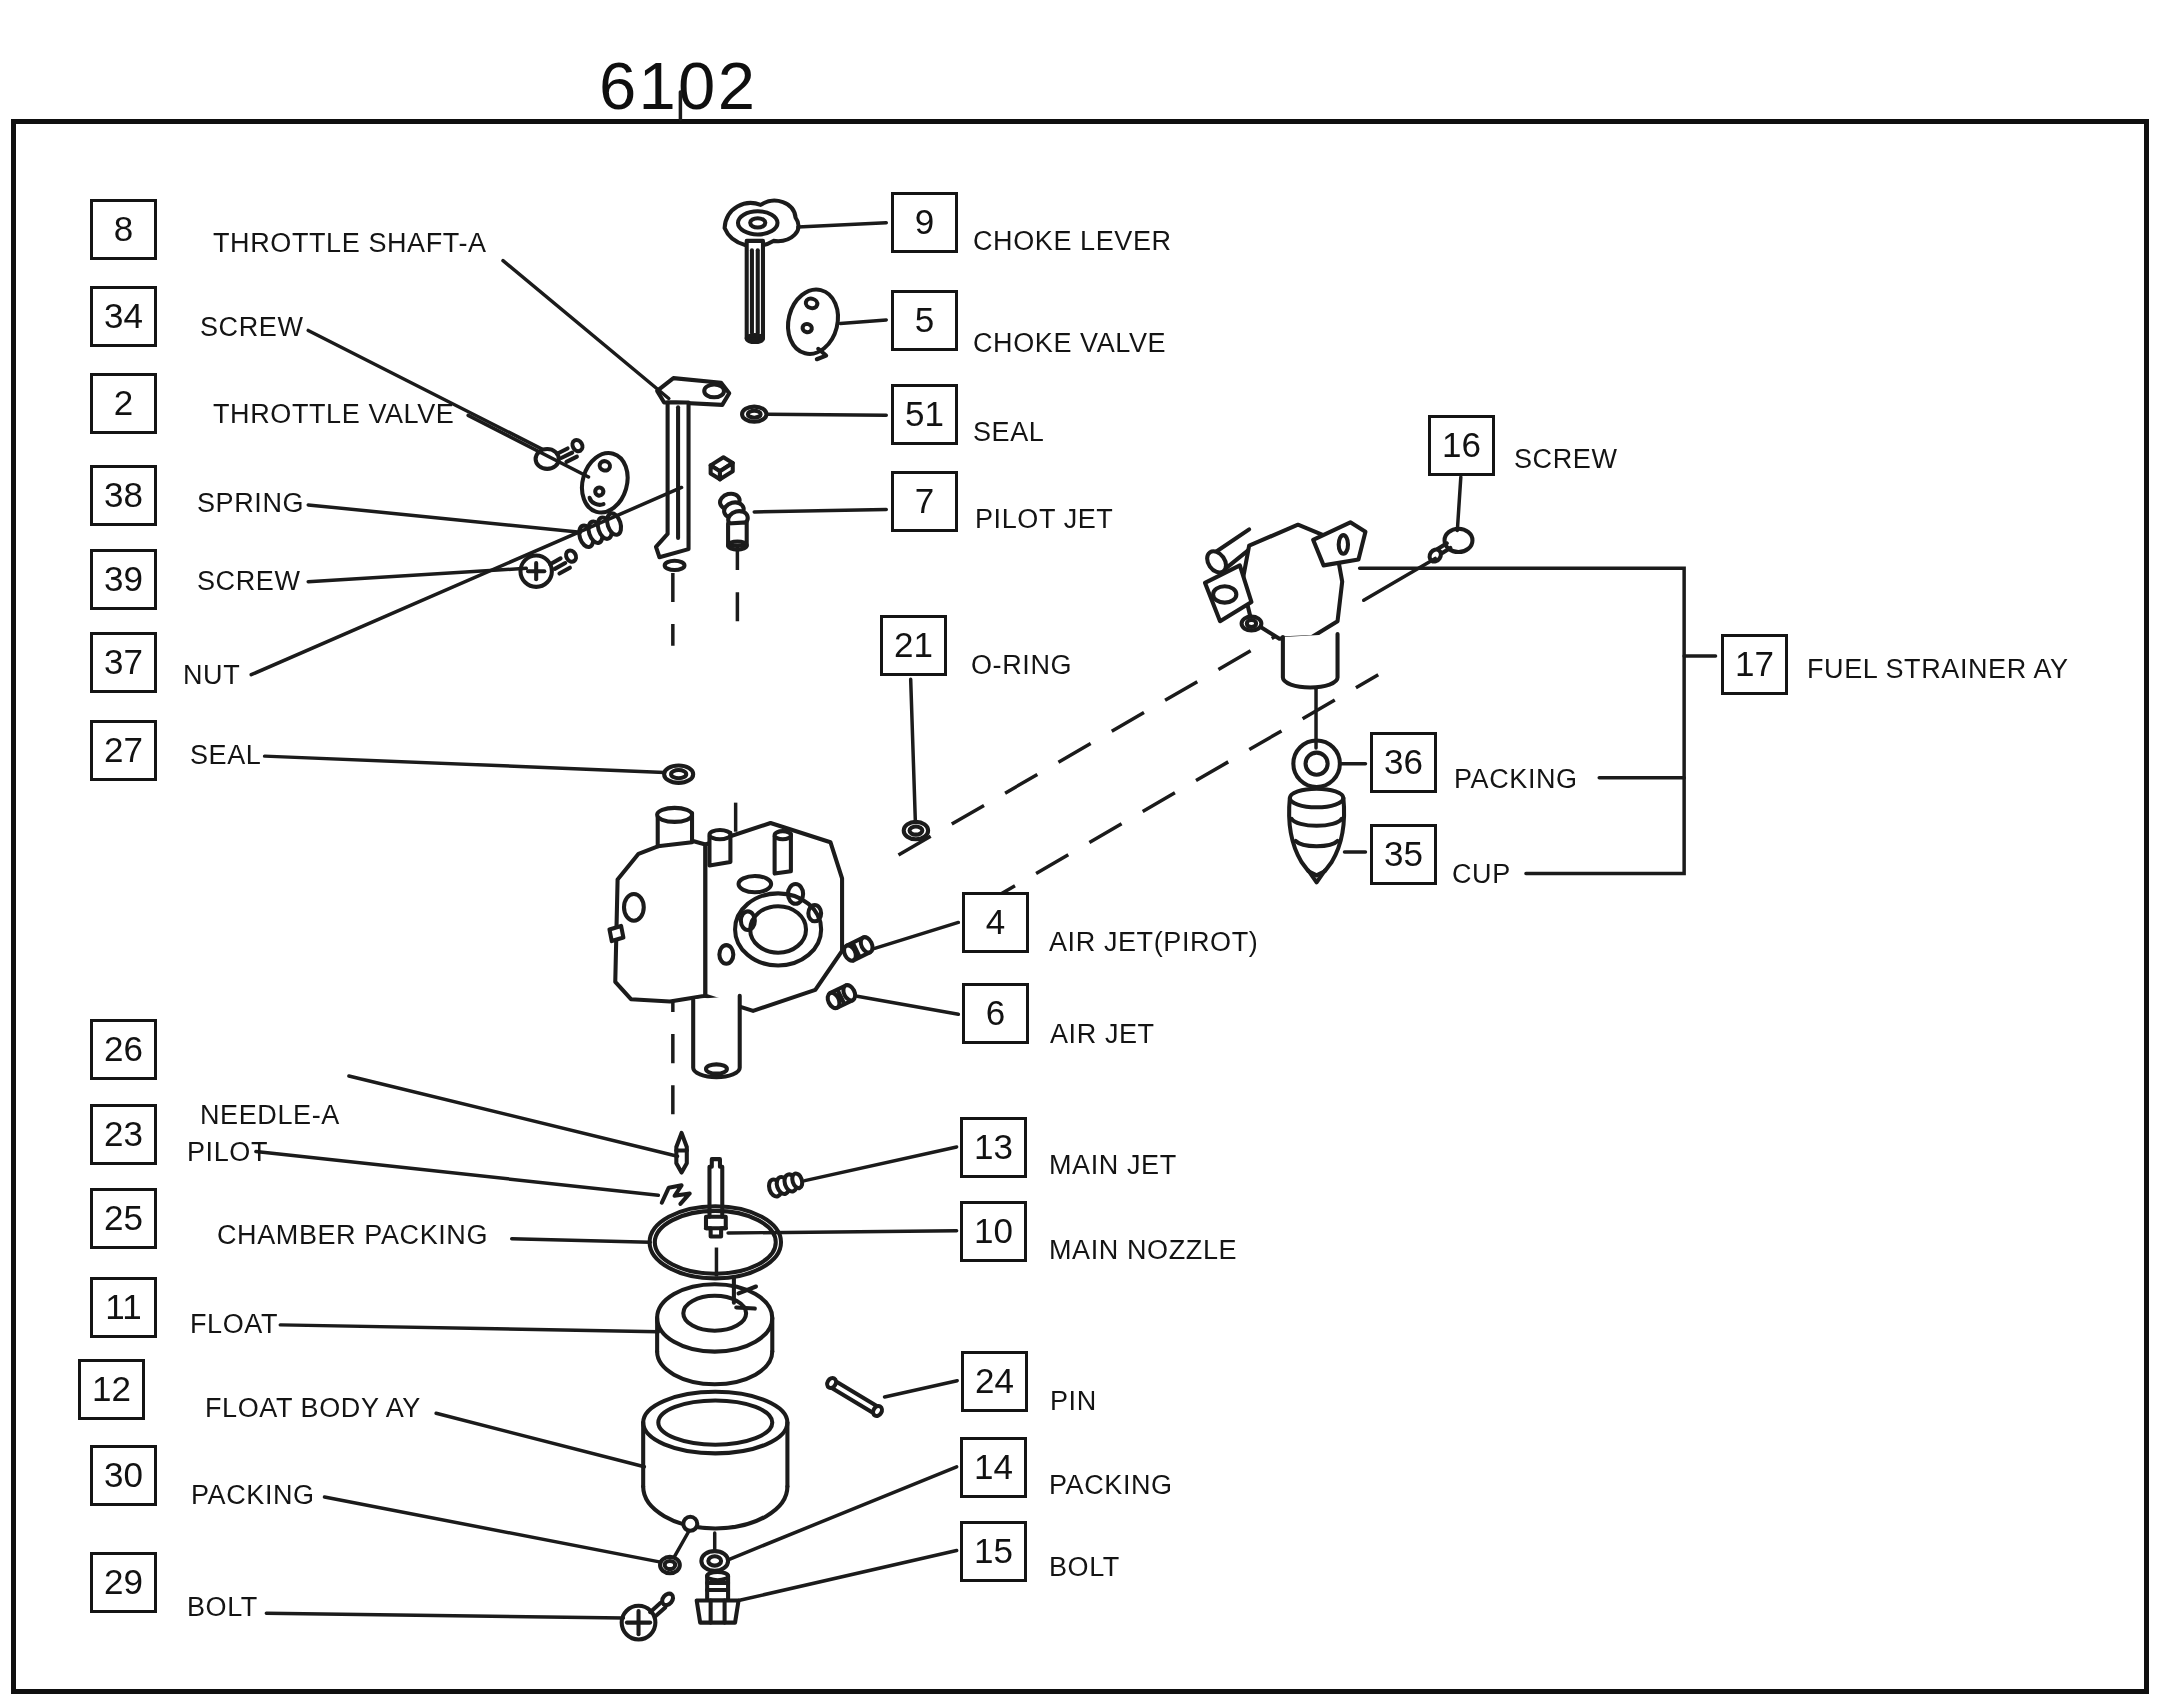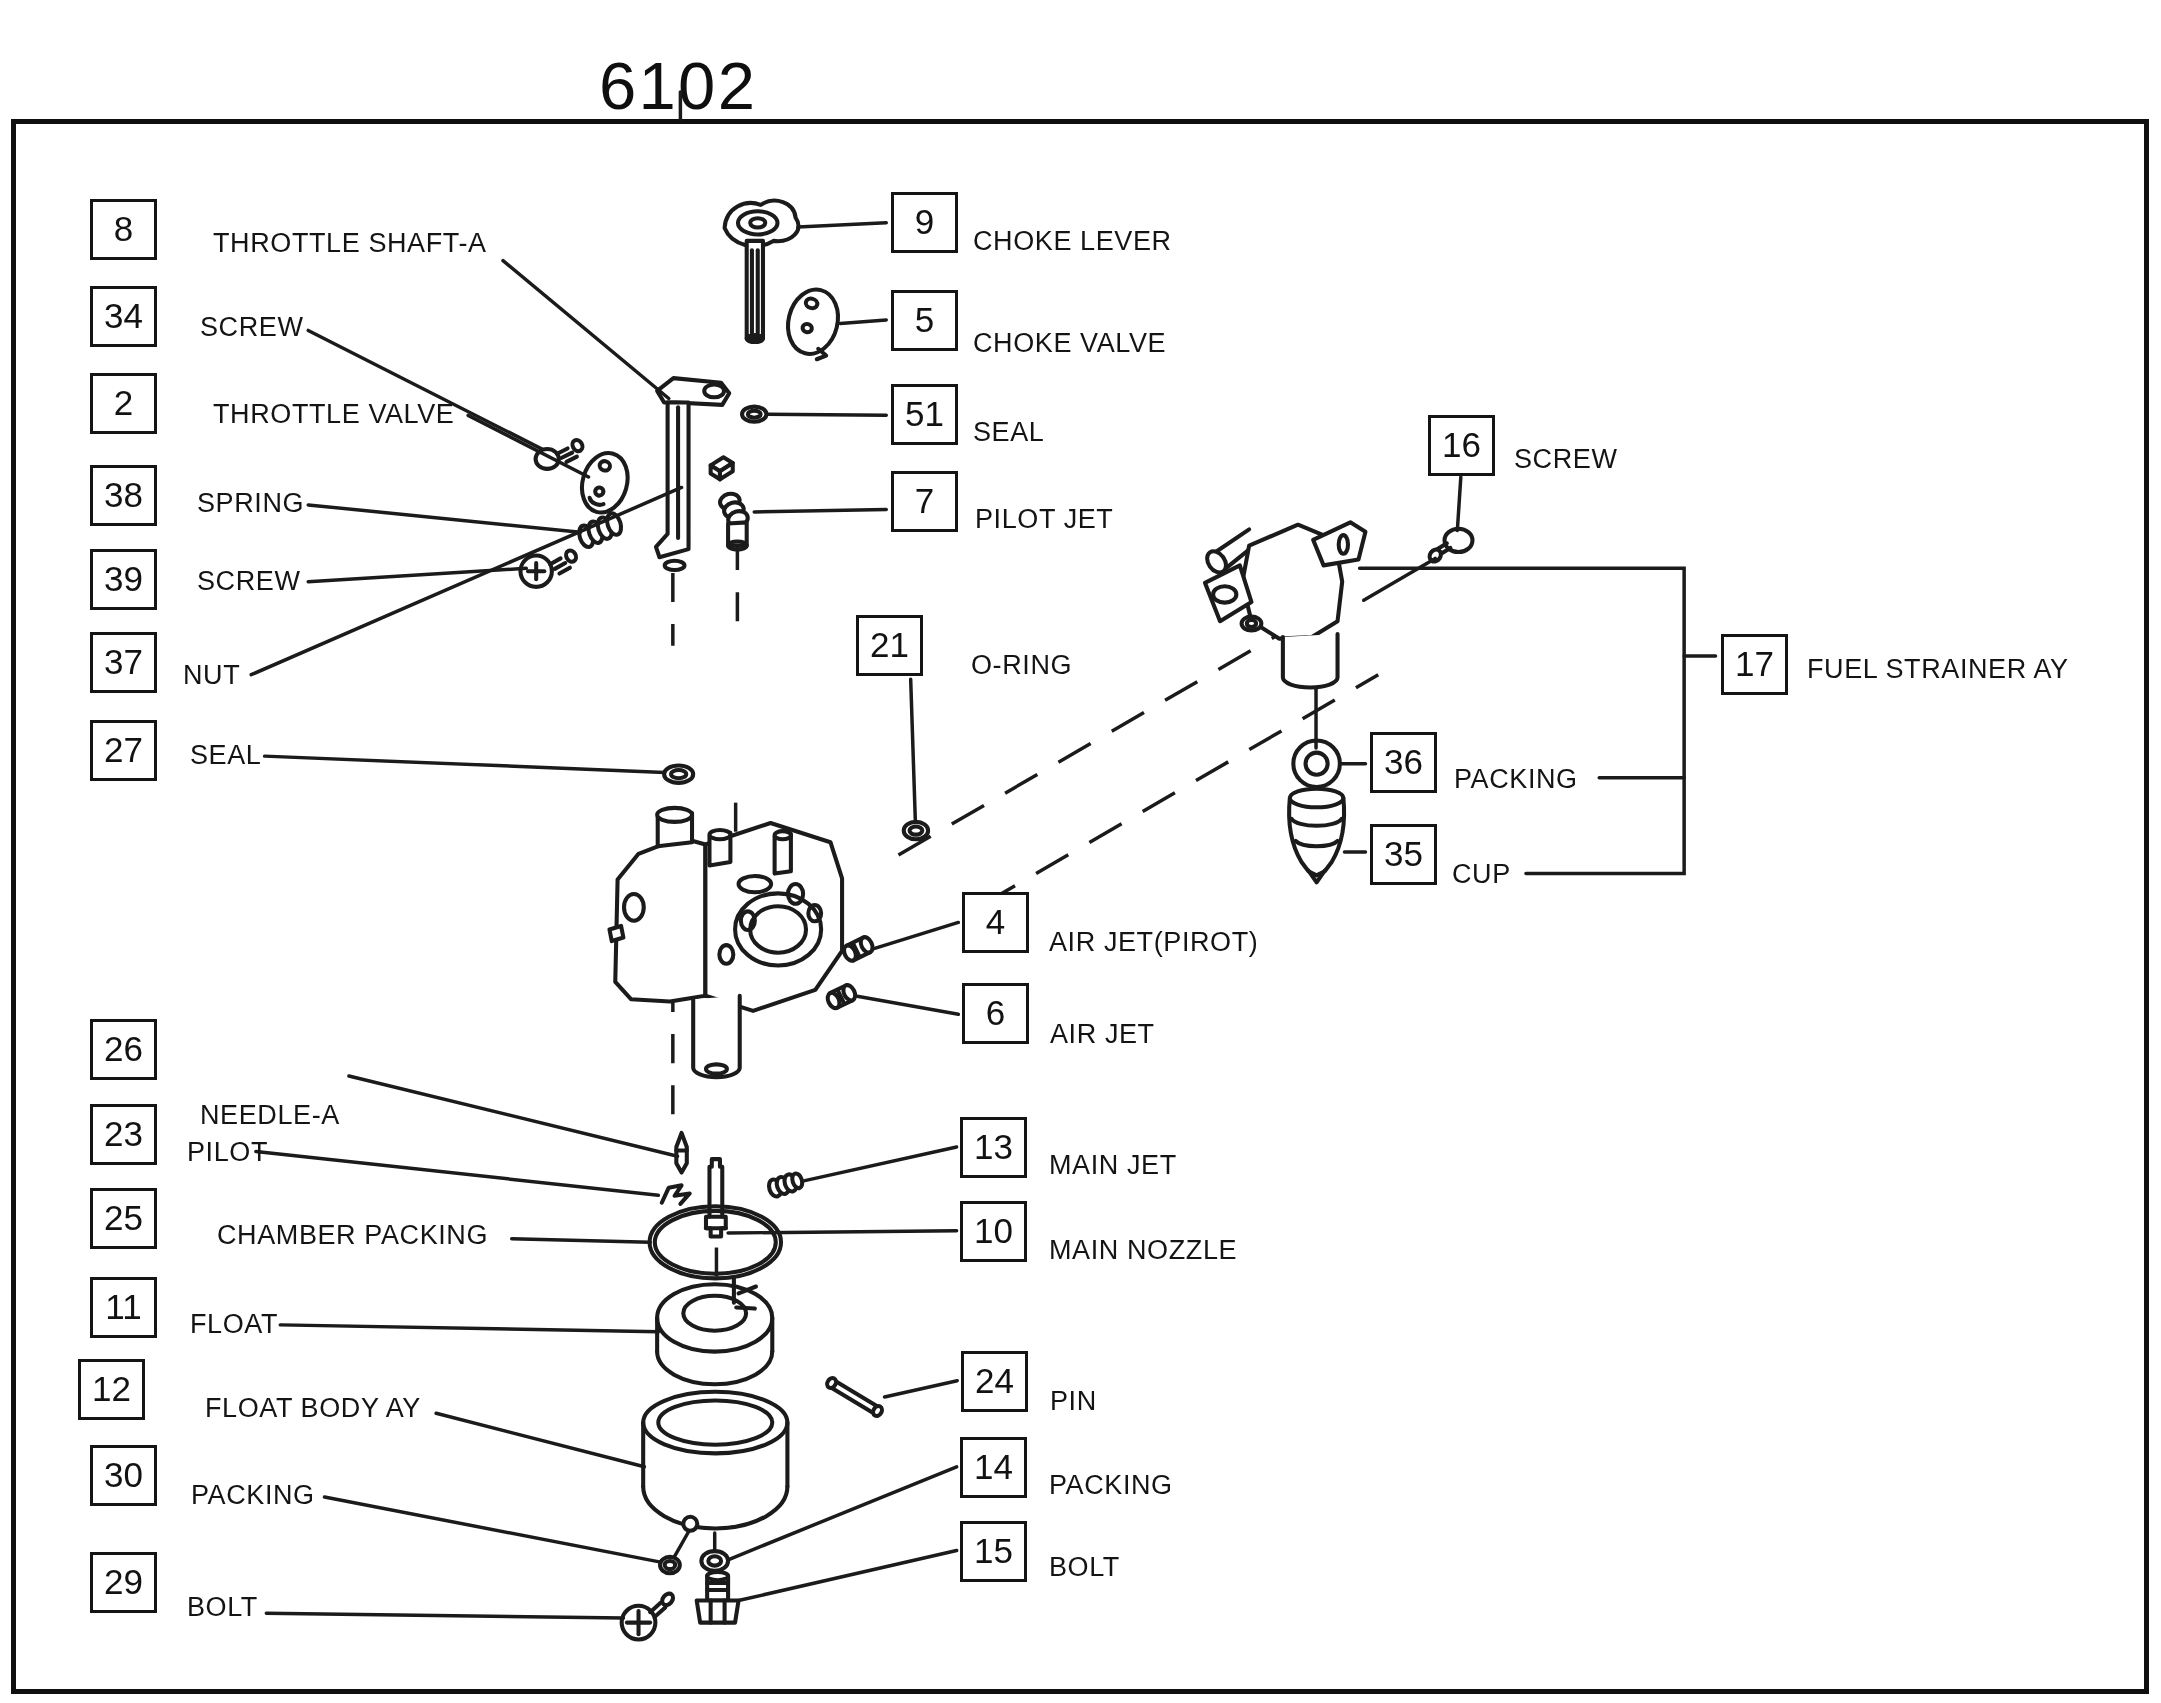--- a/index.html
+++ b/index.html
@@ -366,21 +366,21 @@
   </div>
   <div>
     <div class="numbox" style="left:891px;top:384px">51</div>
     <div class="plabel" style="left:973px;top:417px">SEAL</div>
   </div>
   <div>
     <div class="numbox" style="left:891px;top:471px">7</div>
     <div class="plabel" style="left:975px;top:504px">PILOT JET</div>
   </div>
   <div>
-    <div class="numbox" style="left:856px;top:615px">21</div>
+    <div class="numbox" style="left:880px;top:615px">21</div>
     <div class="plabel" style="left:971px;top:650px">O-RING</div>
   </div>
   <div>
     <div class="numbox" style="left:962px;top:892px">4</div>
     <div class="plabel" style="left:1049px;top:927px">AIR JET(PIROT)</div>
   </div>
   <div>
     <div class="numbox" style="left:962px;top:983px">6</div>
     <div class="plabel" style="left:1050px;top:1019px">AIR JET</div>
   </div>

